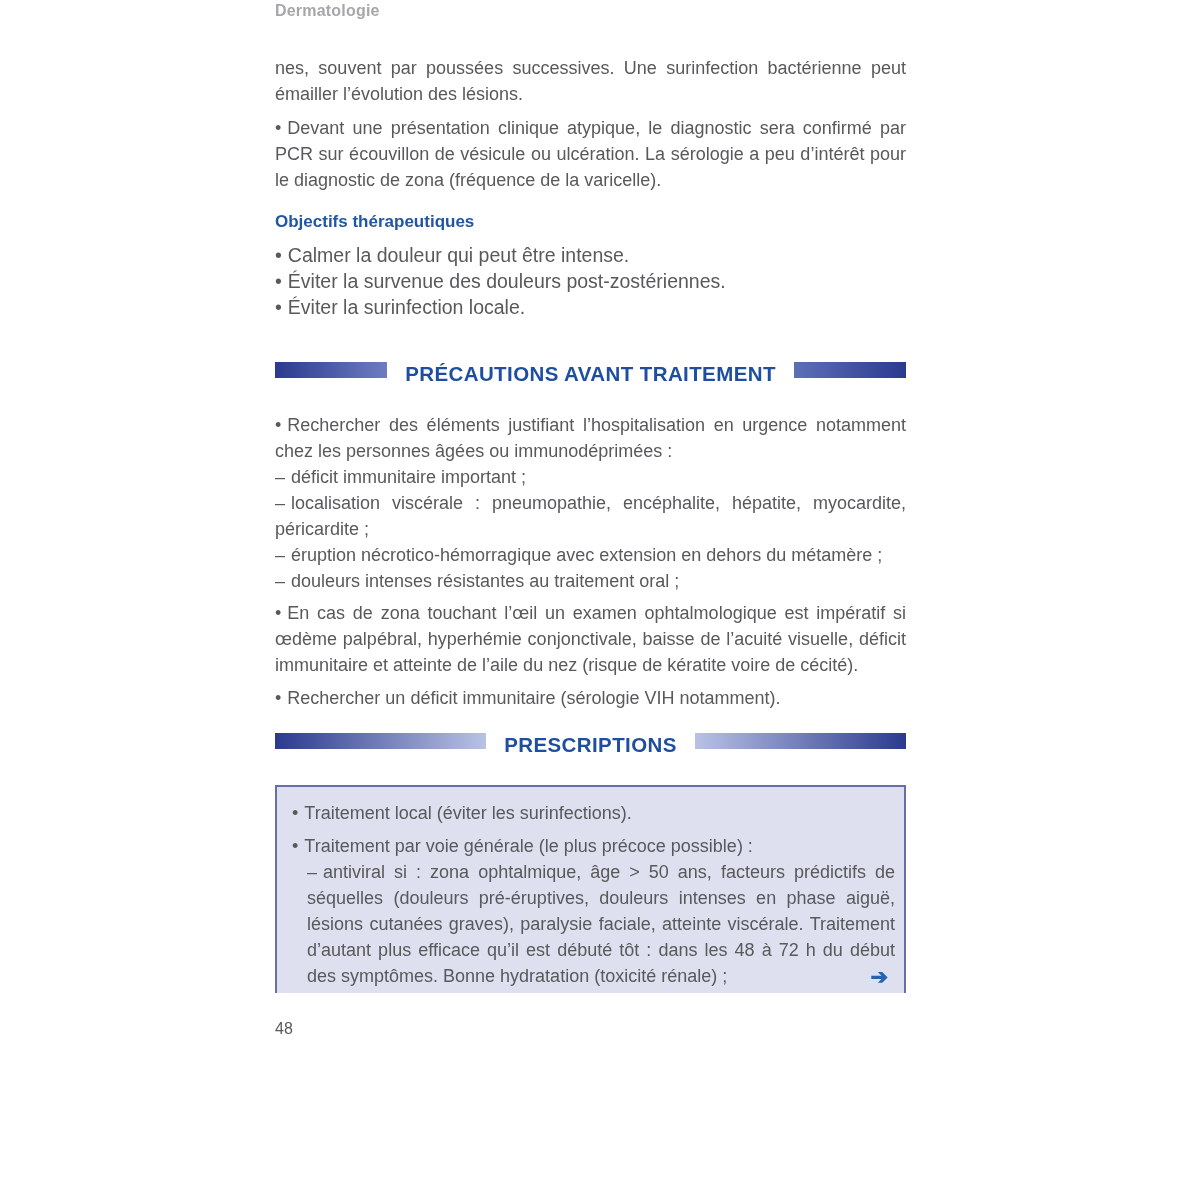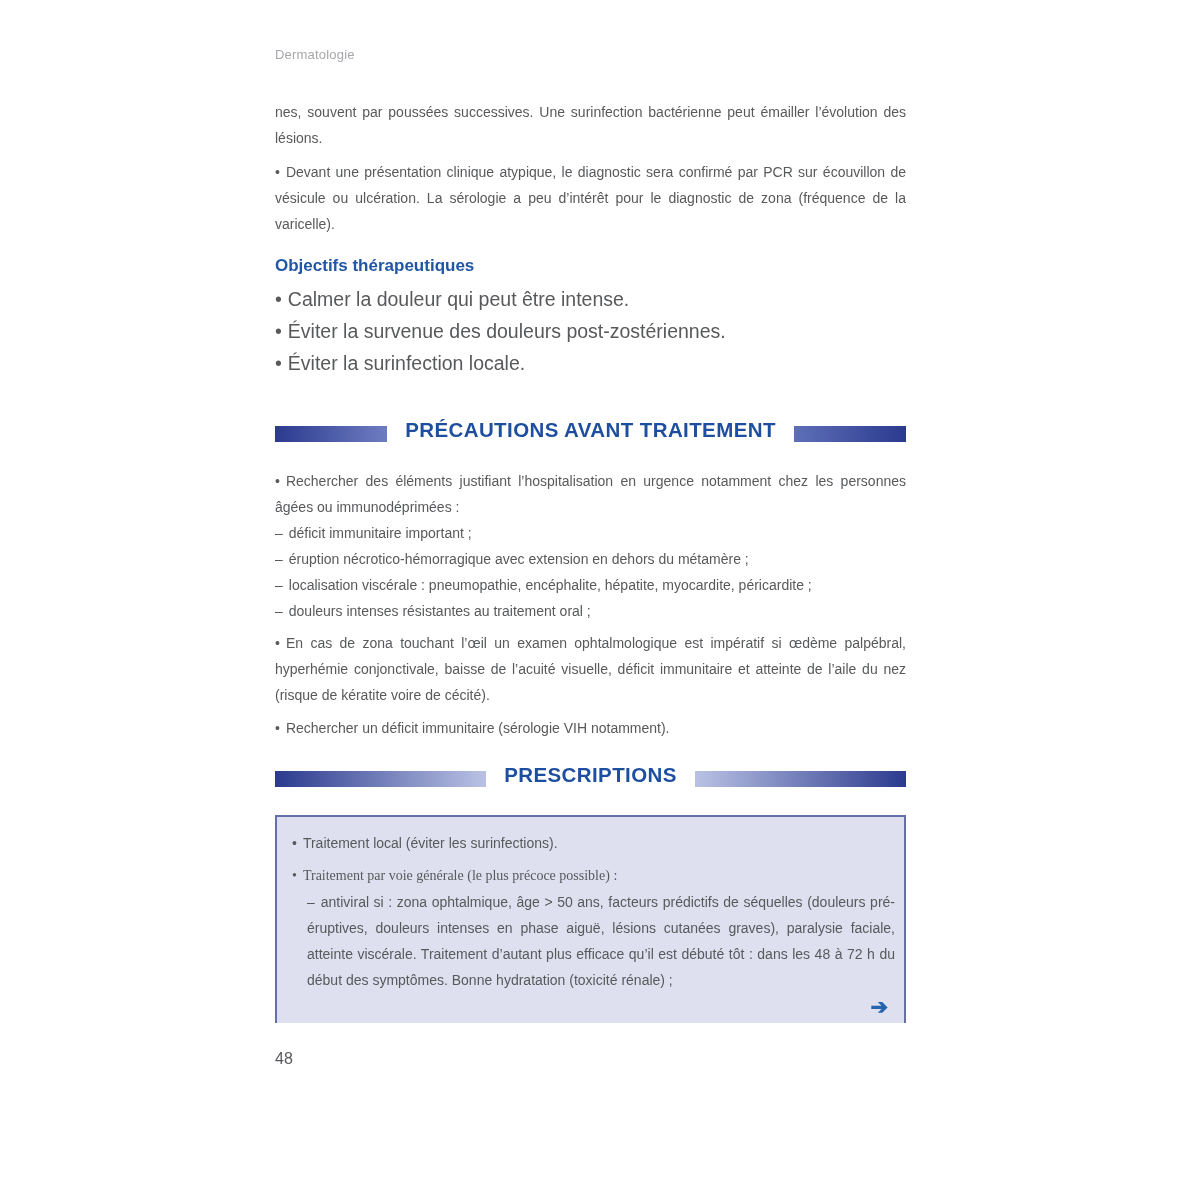--- a/index.html
+++ b/index.html
@@ -15,48 +15,47 @@
     height: 1200px;
     background: #ffffff;
   }
   .content {
     position: absolute;
     left: 275px;
     top: 0;
     width: 631px;
   }
   .running-header {
-    margin-top: 44px;
-    font-size: 13px;
+    font-size: 16px;
     line-height: 22px;
-    font-weight: 400;
+    font-weight: 700;
     color: #a5a7aa;
     letter-spacing: 0.2px;
   }
   .para {
-    font-size: 14px;
+    font-size: 18px;
     line-height: 26px;
     color: #58595b;
     text-align: justify;
   }
   .glyph { padding-right: 6px; }
   .p1 { margin-top: 33px; }
   .blt { margin-top: 8px; }
   .section-title {
     margin-top: 15px;
     font-size: 17px;
     line-height: 28px;
     font-weight: 700;
     color: #2156a5;
   }
   .obj-list { margin-top: 6px; }
-  .obj-item { margin-top: 6px; font-size: 19.5px; line-height: 26px; color: #58595b; }
+  .obj-item { font-size: 19.5px; line-height: 26px; color: #58595b; }
   .banner {
     display: flex;
-    align-items: flex-end;
+    align-items: flex-start;
     height: 24px;
   }
   .banner-precautions { margin-top: 42px; }
   .banner-prescriptions { margin-top: 22px; }
   .banner .bar {
     flex: 1;
     height: 16px;
   }
   .banner .bar.left  { background: linear-gradient(90deg, #2b3a8e 0%, #b9c2e4 100%); }
   .banner .bar.right { background: linear-gradient(90deg, #b9c2e4 0%, #2b3a8e 100%); }
@@ -79,21 +78,21 @@
     margin-top: 28px;
     width: 631px;
     height: 208px;
     background: #dee0ef;
     border: 2px solid #666fa8;
     border-bottom: none;
     padding: 13px 8px 0 15px;
     overflow: hidden;
   }
   .rx-box .para { text-align: justify; }
-  .rx-b2 { margin-top: 7px; font-family: Liberation Serif, serif; }
+  .rx-b2 { margin-top: 7px; }
   .rx-dash { margin-left: 15px; width: 588px; }
   .continue-arrow {
     position: absolute;
     right: 16px;
     bottom: 6px;
     font-size: 21px;
     font-weight: 700;
     color: #2563ae;
     line-height: 21px;
   }
@@ -126,22 +125,22 @@
 
     <div class="banner banner-precautions short-bars">
       <div class="bar left"></div>
       <div class="banner-title">PRÉCAUTIONS AVANT TRAITEMENT</div>
       <div class="bar right"></div>
     </div>
 
     <div class="para" style="margin-top:26px"><span class="glyph">•</span><span>Rechercher des éléments justifiant l’hospitalisation en urgence notamment chez les personnes âgées ou immunodéprimées :</span></div>
 
     <div class="para dash-item"><span class="glyph">–</span><span>déficit immunitaire important ;</span></div>
+    <div class="para dash-item"><span class="glyph">–</span><span>localisation viscérale : pneumopathie, encéphalite, hépatite, myocardite, péricardite ;</span></div>
     <div class="para dash-item"><span class="glyph">–</span><span>éruption nécrotico-hémorragique avec extension en dehors du métamère ;</span></div>
-    <div class="para dash-item"><span class="glyph">–</span><span>localisation viscérale : pneumopathie, encéphalite, hépatite, myocardite, péricardite ;</span></div>
     <div class="para dash-item"><span class="glyph">–</span><span>douleurs intenses résistantes au traitement oral ;</span></div>
 
     <div class="para blt-mid"><span class="glyph">•</span><span>En cas de zona touchant l’œil un examen ophtalmologique est impératif si œdème palpébral, hyperhémie conjonctivale, baisse de l’acuité visuelle, déficit immunitaire et atteinte de l’aile du nez (risque de kératite voire de cécité).</span></div>
 
     <div class="para blt-last"><span class="glyph">•</span><span>Rechercher un déficit immunitaire (sérologie VIH notamment).</span></div>
 
     <div class="banner banner-prescriptions">
       <div class="bar left"></div>
       <div class="banner-title">PRESCRIPTIONS</div>
       <div class="bar right"></div>

